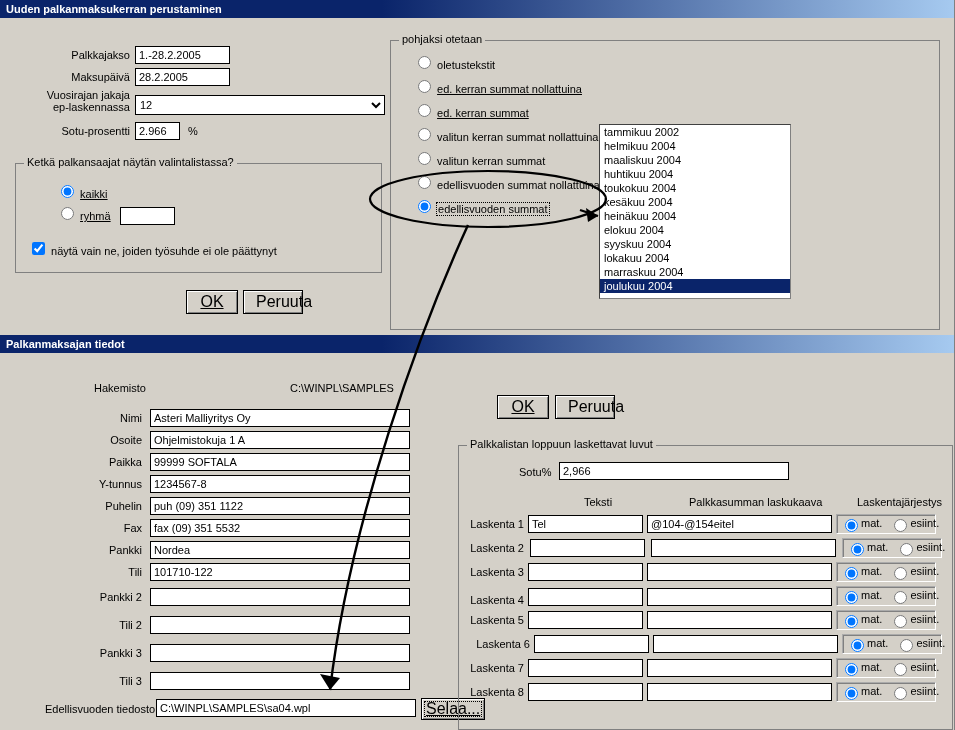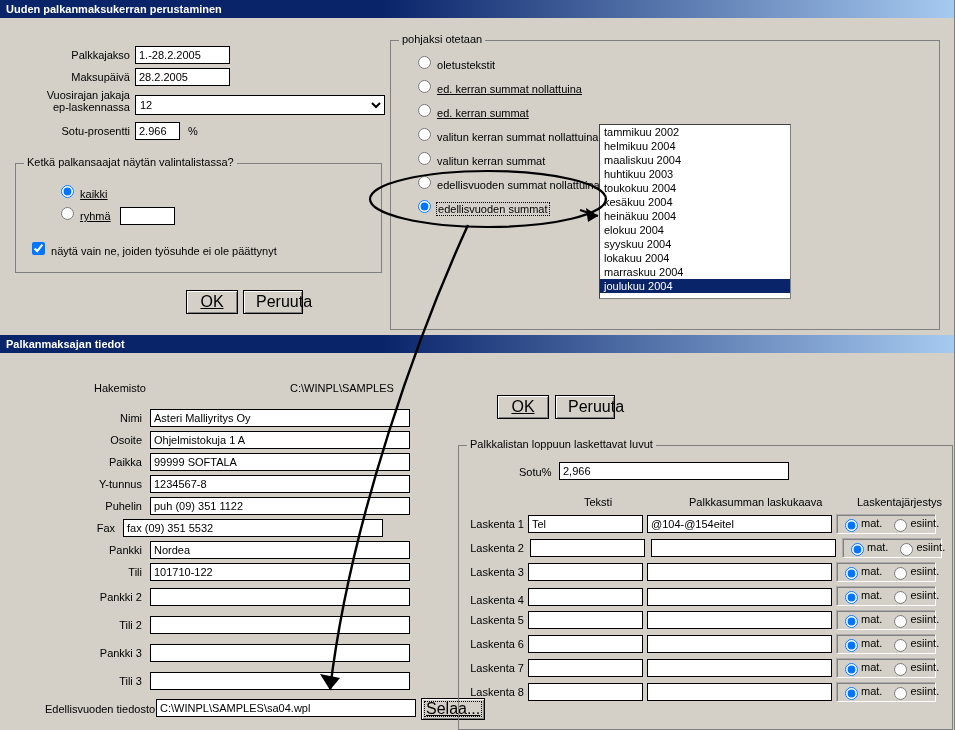--- a/index.html
+++ b/index.html
@@ -142,21 +142,21 @@
     <div class="abs" style="left:22px; top:60px;"><input type="radio" name="pohj" style=""> <label style="text-decoration:underline;">ed. kerran summat</label></div>
     <div class="abs" style="left:22px; top:84px;"><input type="radio" name="pohj" style=""> <label>valitun kerran summat nollattuina</label></div>
     <div class="abs" style="left:22px; top:108px;"><input type="radio" name="pohj" style=""> <label>valitun kerran summat</label></div>
     <div class="abs" style="left:22px; top:132px;"><input type="radio" name="pohj" style=""> <label>edellisvuoden summat nollattuina</label></div>
     <div class="abs" style="left:22px; top:156px;"><input type="radio" name="pohj" checked="" style=""> <label style="outline:1px dotted #000; padding:0 1px;">edellisvuoden summat</label></div>
 
     <div class="listbox abs" style="left:208px; top:83px; width:192px; height:175px;">
       <div>tammikuu 2002</div>
       <div>helmikuu 2004</div>
       <div>maaliskuu 2004</div>
-      <div>huhtikuu 2003</div>
+      <div>huhtikuu 2004</div>
       <div>toukokuu 2004</div>
       <div>kesäkuu 2004</div>
       <div>heinäkuu 2004</div>
       <div>elokuu 2004</div>
       <div>syyskuu 2004</div>
       <div>lokakuu 2004</div>
       <div>marraskuu 2004</div>
       <div class="selected">joulukuu 2004</div>
     </div>
   </div>
@@ -188,21 +188,21 @@
         </div>
       <div style="display:flex; align-items:center; height:22px;">
           <div style="width:150px; text-align:right; padding-right:8px;">Y-tunnus</div>
           <input type="text" style="width: 260px;" value="1234567-8">
         </div>
       <div style="display:flex; align-items:center; height:22px;">
           <div style="width:150px; text-align:right; padding-right:8px;">Puhelin</div>
           <input type="text" style="width: 260px;" value="puh (09) 351 1122">
         </div>
       <div style="display:flex; align-items:center; height:22px;">
-          <div style="width:123px; text-align:right; padding-right:8px;">Fax</div>
+          <div style="width:150px; text-align:right; padding-right:8px;">Fax</div>
           <input type="text" style="width: 260px;" value="fax (09) 351 5532">
         </div>
       <div style="display:flex; align-items:center; height:22px;">
           <div style="width:150px; text-align:right; padding-right:8px;">Pankki</div>
           <input type="text" style="width: 260px;" value="Nordea">
         </div>
       <div style="display:flex; align-items:center; height:22px;">
           <div style="width:150px; text-align:right; padding-right:8px;">Tili</div>
           <input type="text" style="width: 260px;" value="101710-122">
         </div>
@@ -282,21 +282,21 @@
       </div>
       <div style="display:flex; align-items:center; gap:4px;">
         <div style="width:55px; text-align:right;">Laskenta 5</div>
         <input type="text" style="width: 115px;">
         <input type="text" style="width: 185px;">
         <div class="radio-order" style="border:1px inset #fff; padding:1px 3px; width:100px; box-shadow: inset 1px 1px #808080;">
           <input type="radio" checked="" style=""><label>mat.</label>
           <input type="radio" style=""><label>esiint.</label>
         </div>
       </div>
-      <div style="display:flex; align-items:center; gap:4px;">
+      <div style="display:flex; align-items:center; gap:4px;justify-content:flex-end;">
         <div style="width:55px; text-align:right;">Laskenta 6</div>
         <input type="text" style="width: 115px;">
         <input type="text" style="width: 185px;">
         <div class="radio-order" style="border:1px inset #fff; padding:1px 3px; width:100px; box-shadow: inset 1px 1px #808080;">
           <input type="radio" checked="" style=""><label>mat.</label>
           <input type="radio" style=""><label>esiint.</label>
         </div>
       </div>
       <div style="display:flex; align-items:center; gap:4px;">
         <div style="width:55px; text-align:right;">Laskenta 7</div>

